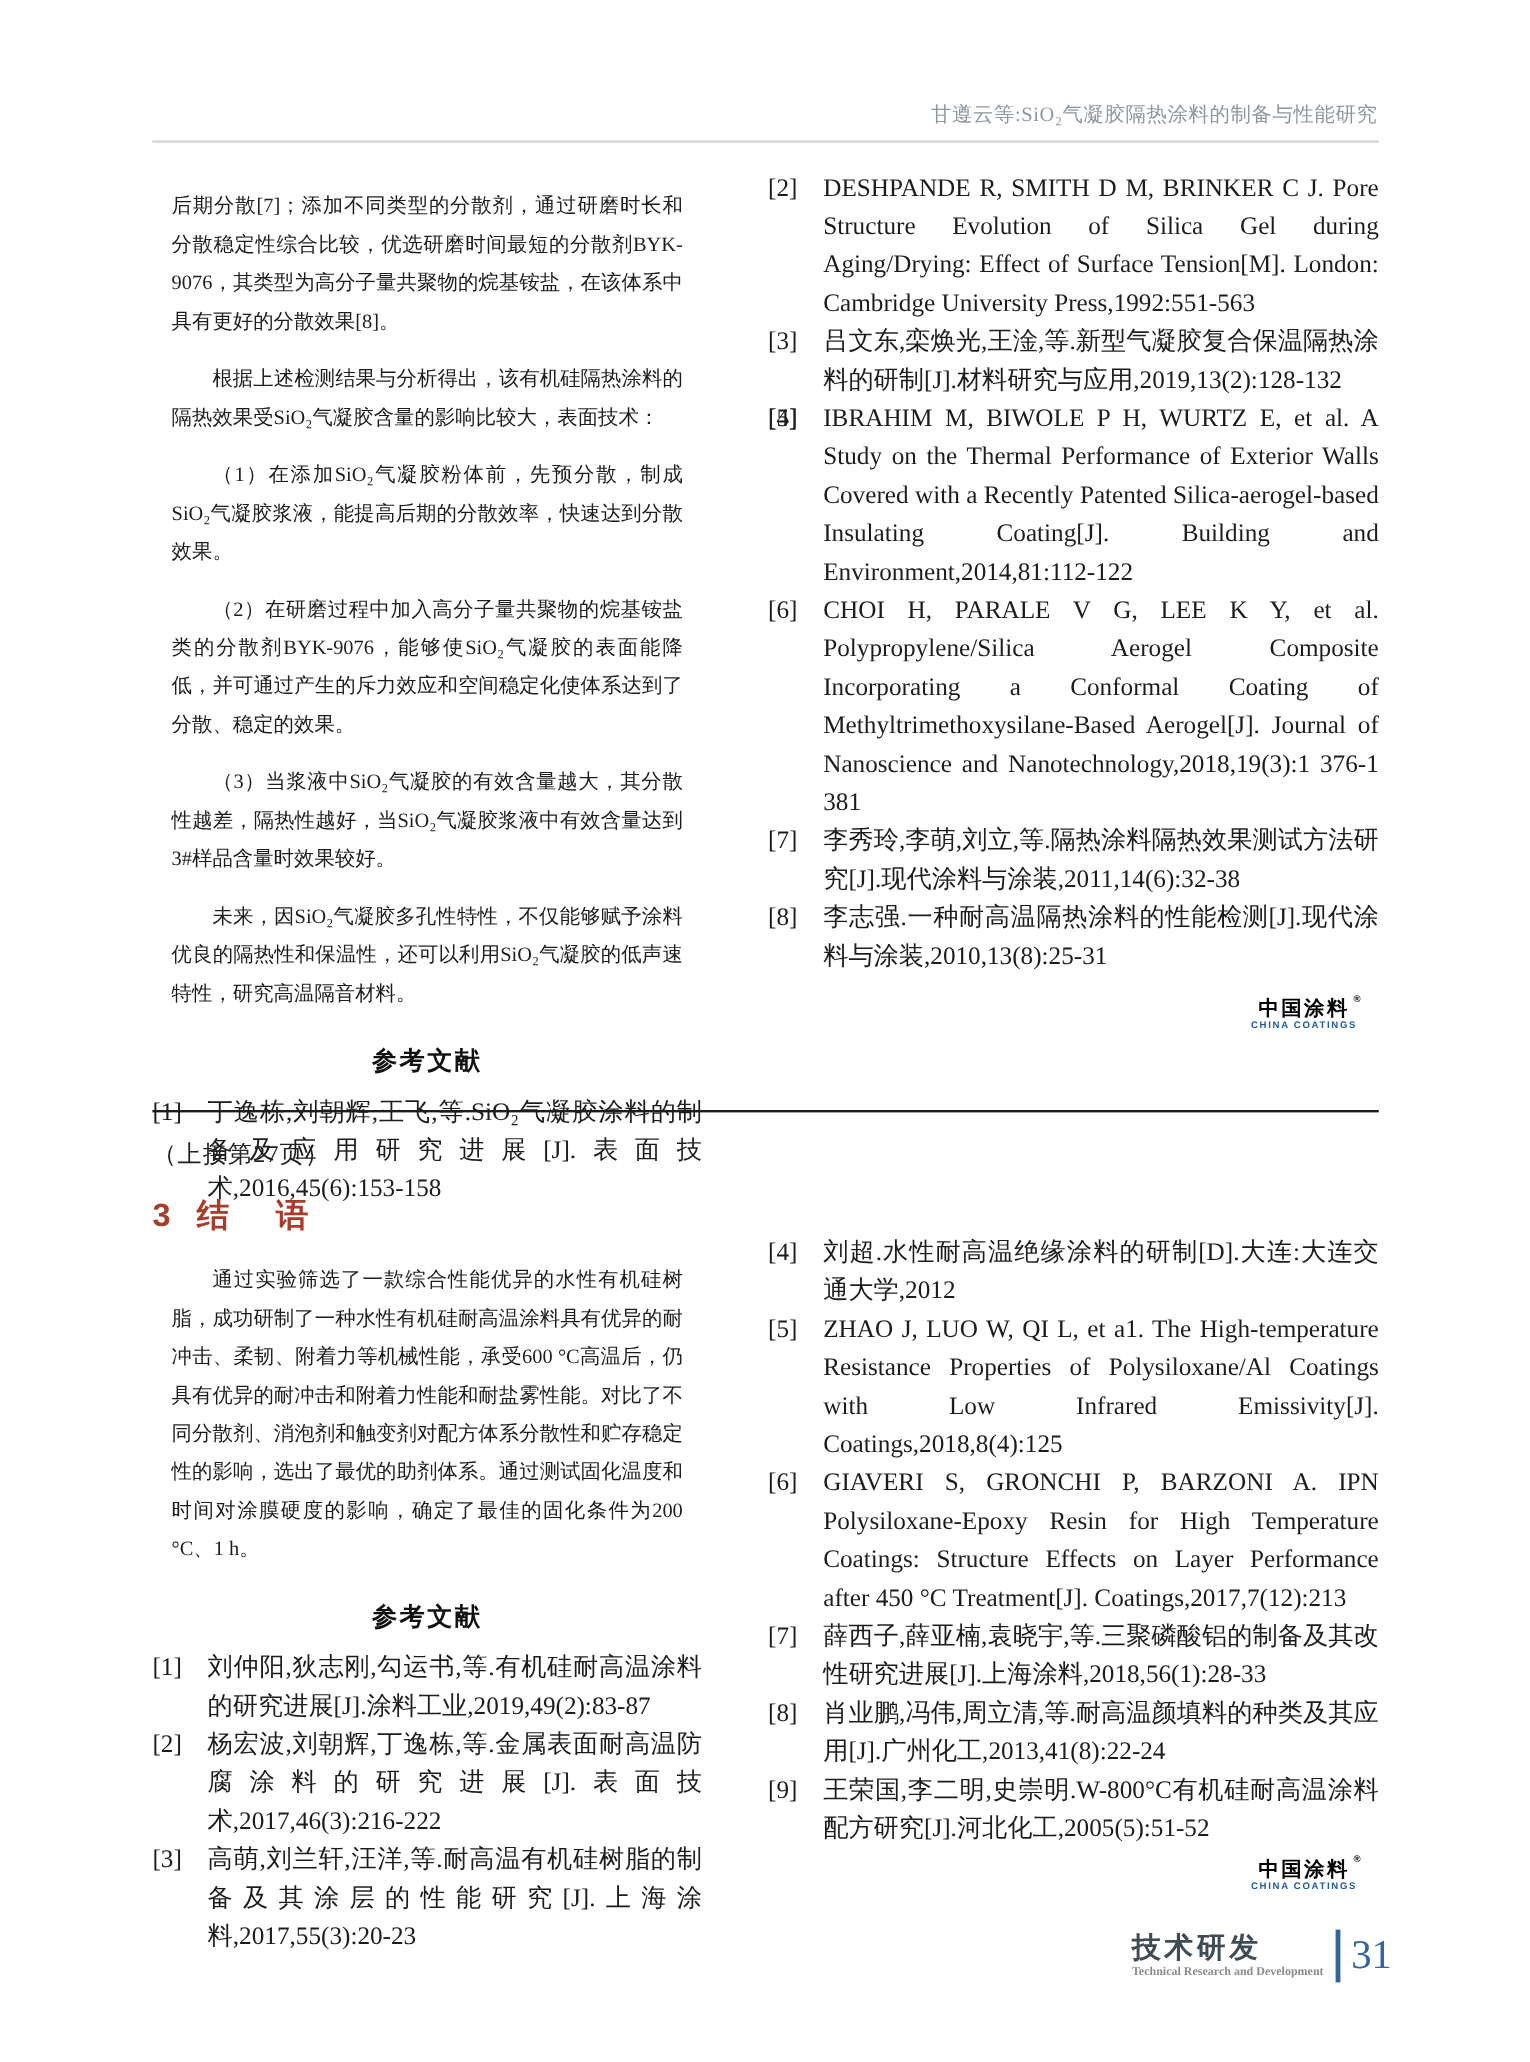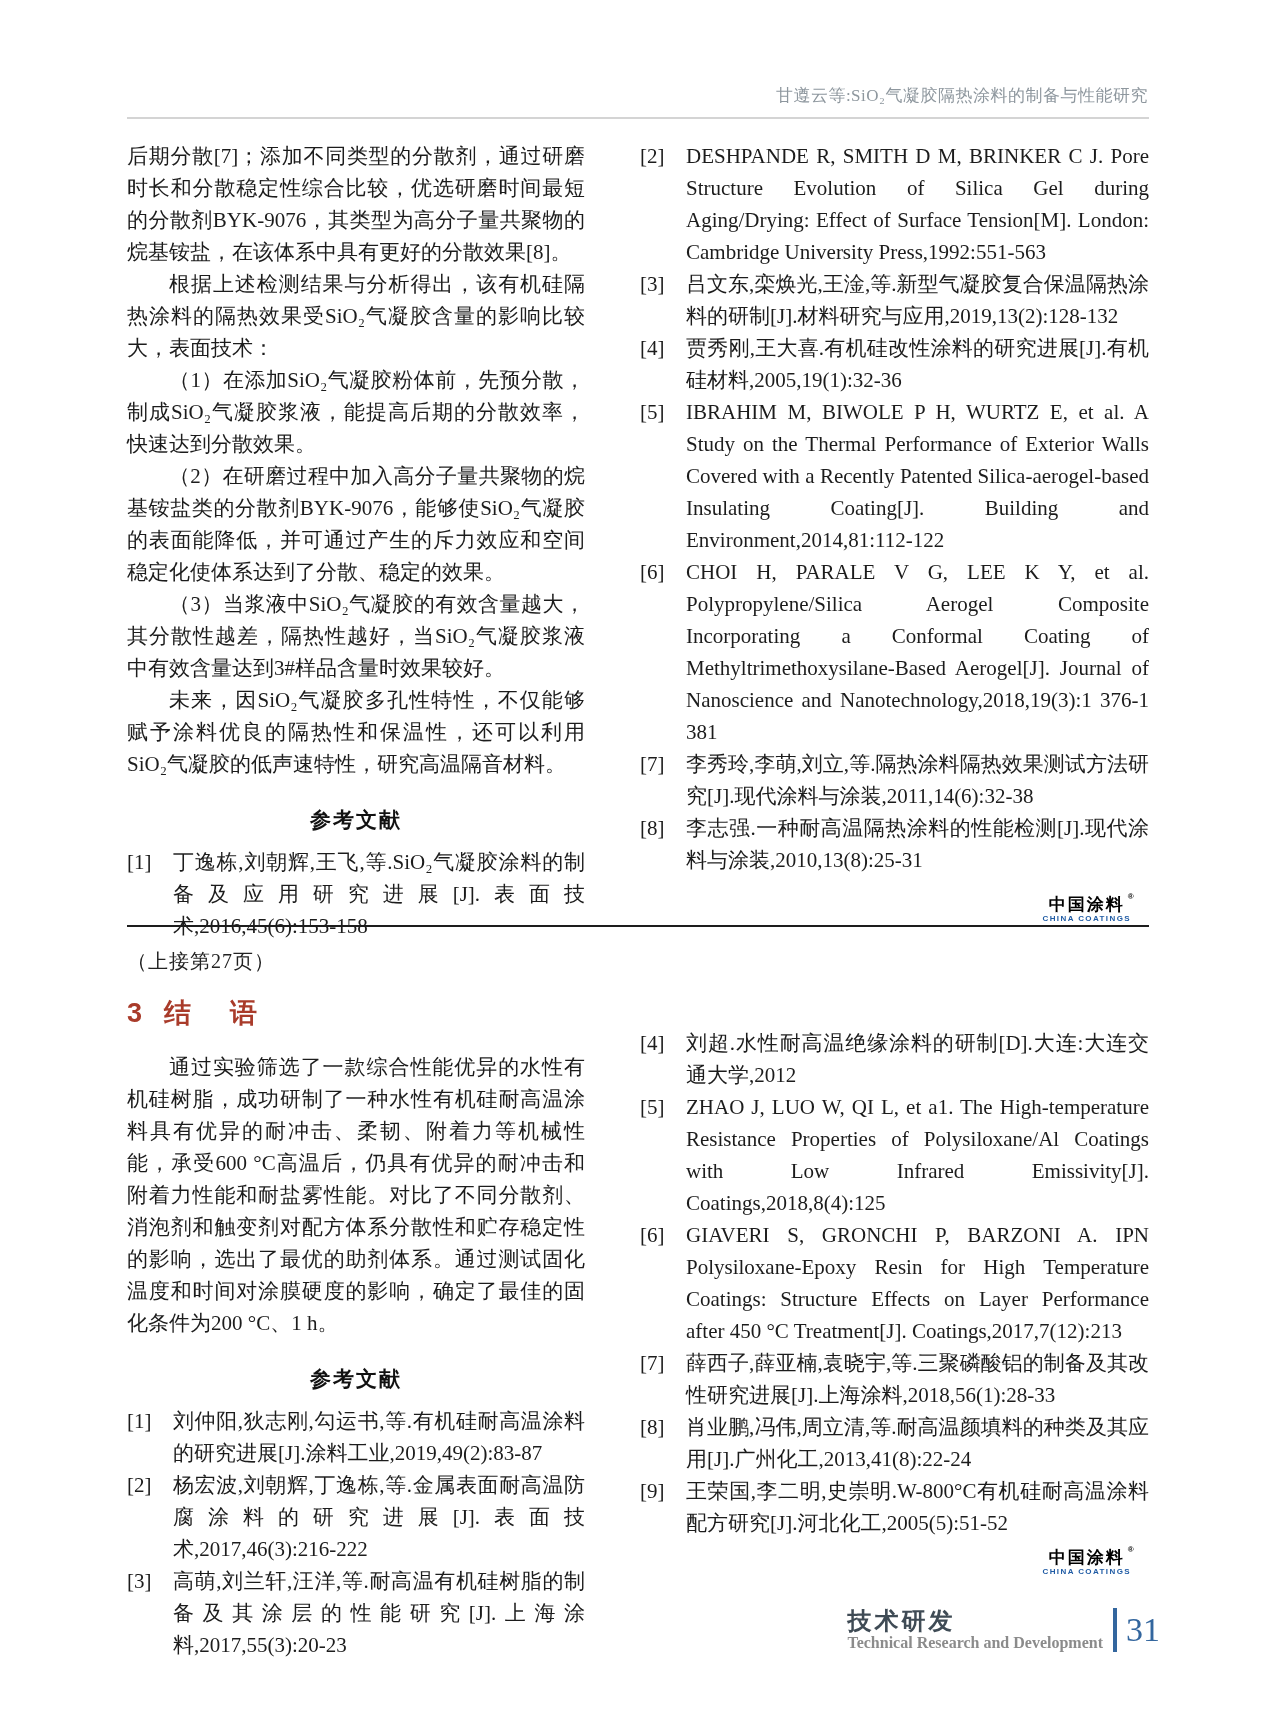--- a/index.html
+++ b/index.html
@@ -20,21 +20,21 @@
     position:absolute;top:117px;left:127px;width:1022px;
     border-top:2px solid #d4d4d4;
   }
   
   .section{position:absolute;left:127px;width:1022px;display:flex;gap:55px;}
   .section-top{top:140px;}
   .section-bottom{top:995px;}
   .col-left{width:458px;}
   .col-right{width:509px;display:flex;flex-direction:column;}
   .body-p{
-    margin:0;font-size:21px;line-height:32px;
+    margin:16px;font-size:17px;line-height:32px;
     text-align:justify;text-indent:2em;
   }
   .body-p.noindent{text-indent:0;}
   .refs-heading{
     margin:26px 0 12px 0;text-align:center;
     font-family:"Liberation Sans","DejaVu Sans",sans-serif;
     font-weight:bold;font-size:21px;color:#111;letter-spacing:2px;
   }
   .ref{
     position:relative;padding-left:46px;margin:0;
@@ -78,21 +78,21 @@
     position:absolute;top:1608px;left:0;width:1160px;
     display:flex;justify-content:flex-end;align-items:center;
   }
   .footer-text{text-align:left;}
   .footer-cn{
     font-family:"Liberation Sans","DejaVu Sans",sans-serif;
     font-weight:bold;font-size:24px;color:#3f4b55;letter-spacing:3px;line-height:1.1;
   }
   .footer-en{
     font-family:"Liberation Serif","DejaVu Serif",serif;
-    font-weight:bold;font-size:16px;color:#8b8b8b;margin-top:0;
+    font-weight:bold;font-size:10px;color:#8b8b8b;margin-top:0;
   }
   .footer-bar{
     width:4px;height:44px;background:#33669e;margin:0 9px 0 10px;
   }
   .footer-page{
     font-family:"Liberation Serif","DejaVu Serif",serif;
     font-size:34px;color:#33669e;line-height:1;
   }
 </style>
 </head>
@@ -123,21 +123,20 @@
       <div class="ref">
         <span class="ref-label">[2]</span>
         <span class="ref-text">DESHPANDE R, SMITH D M, BRINKER C J. Pore Structure Evolution of Silica Gel during Aging/Drying: Effect of Surface Tension[M]. London: Cambridge University Press,1992:551-563</span>
       </div>
       <div class="ref">
         <span class="ref-label">[3]</span>
         <span class="ref-text">吕文东,栾焕光,王淦,等.新型气凝胶复合保温隔热涂料的研制[J].材料研究与应用,2019,13(2):128-132</span>
       </div>
       <div class="ref">
         <span class="ref-label">[4]</span>
-        <span class="ref-text">贾秀刚,王大喜.有机硅改性涂料的研究进展[J].有机硅材料,2005,19(1):32-36</span>
       </div>
       <div class="ref">
         <span class="ref-label">[5]</span>
         <span class="ref-text">IBRAHIM M, BIWOLE P H, WURTZ E, et al. A Study on the Thermal Performance of Exterior Walls Covered with a Recently Patented Silica-aerogel-based Insulating Coating[J]. Building and Environment,2014,81:112-122</span>
       </div>
       <div class="ref">
         <span class="ref-label">[6]</span>
         <span class="ref-text">CHOI H, PARALE V G, LEE K Y, et al. Polypropylene/Silica Aerogel Composite Incorporating a Conformal Coating of Methyltrimethoxysilane-Based Aerogel[J]. Journal of Nanoscience and Nanotechnology,2018,19(3):1 376-1 381</span>
       </div>
       <div class="ref">

